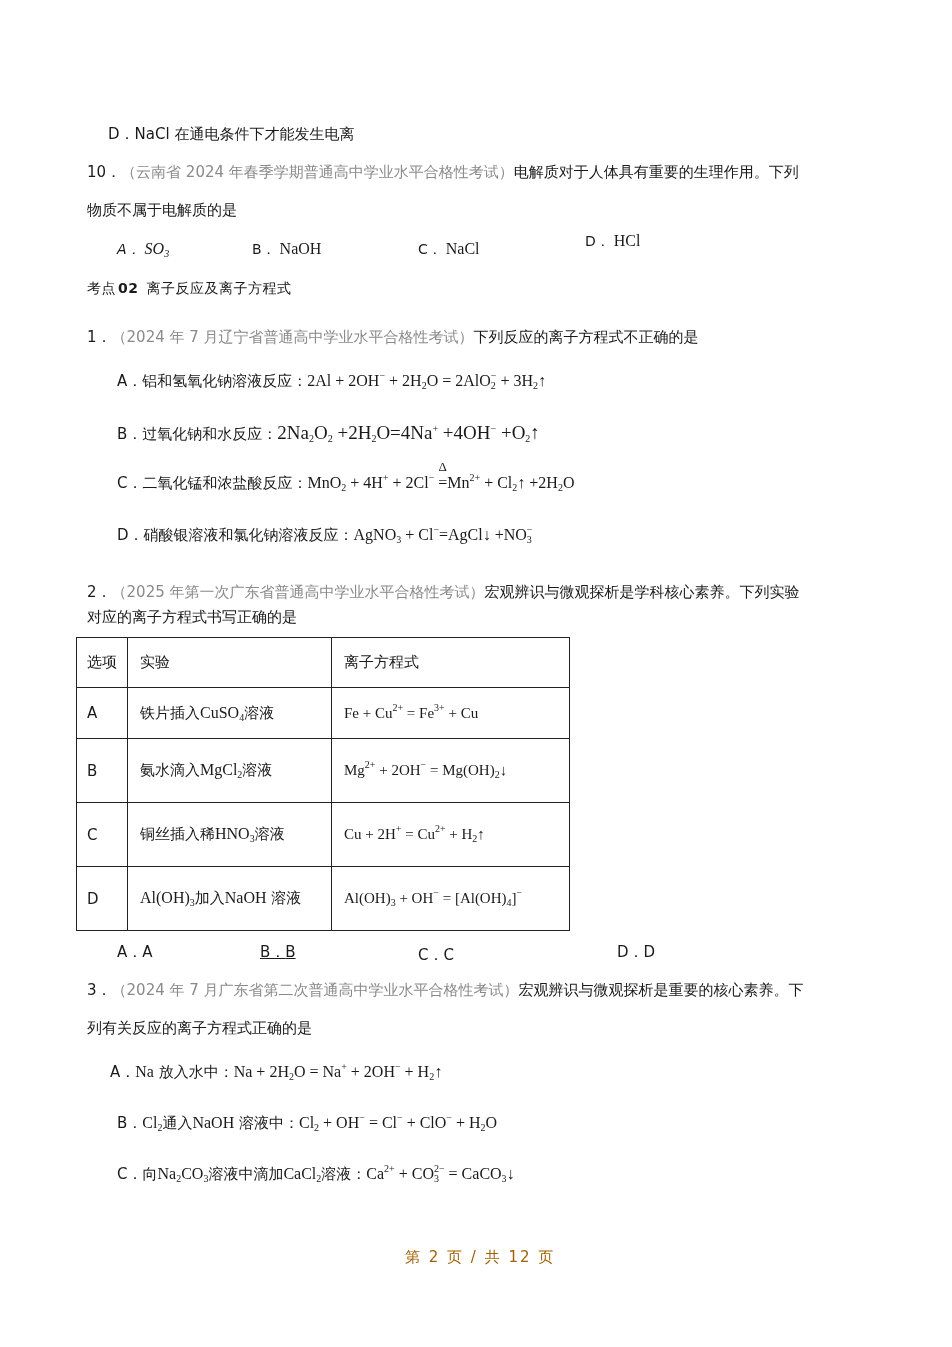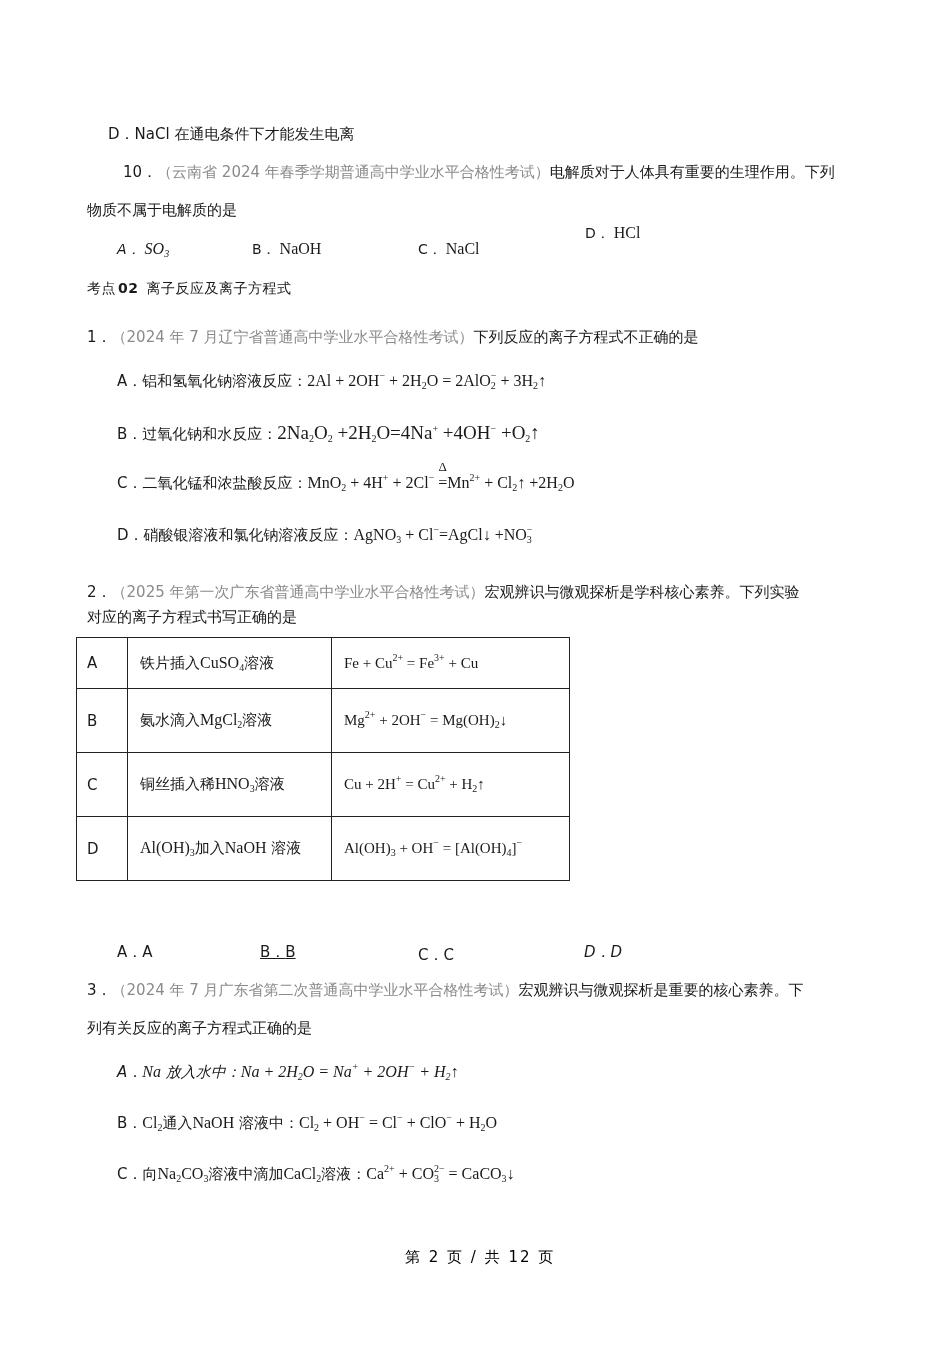--- a/index.html
+++ b/index.html
@@ -23,43 +23,43 @@
   }
   table.q2 td {
     border:1.5px solid #222; padding:0 0 0 12px; vertical-align:middle;
     font-size:15px; white-space:nowrap;
   }
   .c1 { width:40px; padding-left:10px !important; }
   .c2 { width:191px; }
   .c3 { width:225px; }
   .delta { position:relative; display:inline-block; }
   .delta .d { position:absolute; top:-15px; left:0; width:100%; text-align:center; font-size:13px; }
-  .footer { font-size:15px; letter-spacing:2px; color:#000000; }
+  .footer { font-size:15px; letter-spacing:2px; color:#a16207; }
 </style>
 </head>
 <body>
 
 <div class="abs" style="left:108px; top:125px;">
   <span>D．</span><span>NaCl 在通电条件下才能发生电离</span>
 </div>
 
-<div class="abs" style="left:87px; top:163px;margin-left:36px;">
+<div class="abs" style="left:87px; top:163px;">
   <span>10．</span><span class="src">（云南省 2024 年春季学期普通高中学业水平合格性考试）</span><span>电解质对于人体具有重要的生理作用。下列</span>
 </div>
 <div class="abs" style="left:87px; top:201px;">物质不属于电解质的是</div>
 <div class="abs serif" style="left:117px; top:240px;font-style:italic;">
   <span class="sans" style="font-family:'DejaVu Sans',sans-serif;font-size:14px;">A．</span> <span>SO</span><sub>3</sub>
 </div>
 <div class="abs serif" style="left:252px; top:240px;">
   <span style="font-family:'DejaVu Sans',sans-serif;font-size:14px;">B．</span> <span>NaOH</span>
 </div>
 <div class="abs serif" style="left:418px; top:240px;">
   <span style="font-family:'DejaVu Sans',sans-serif;font-size:14px;">C．</span> <span>NaCl</span>
 </div>
-<div class="abs serif" style="left:585px; top:224px;">
+<div class="abs serif" style="left:585px; top:232px;">
   <span style="font-family:'DejaVu Sans',sans-serif;font-size:14px;">D．</span> <span>HCl</span>
 </div>
 
 <div class="abs heading" style="left:87px; top:280px;">
   <span>考点</span><b style="margin:0 8px 0 2px;">02</b><span>离子反应及离子方程式</span>
 </div>
 
 <div class="abs" style="left:87px; top:328px;">
   <span>1．</span><span class="src">（2024 年 7 月辽宁省普通高中学业水平合格性考试）</span><span>下列反应的离子方程式不正确的是</span>
 </div>
@@ -80,20 +80,25 @@
   <span>D．</span><span>硝酸银溶液和氯化钠溶液反应：</span><span class="serif">AgNO<sub>3</sub> + Cl<sup>−</sup>=AgCl↓ +NO<sub>3</sub><sup style="margin-left:-5px">−</sup></span>
 </div>
 
 <div class="abs" style="left:87px; top:570px;margin-top:13px;">
   <span>2．</span><span class="src">（2025 年第一次广东省普通高中学业水平合格性考试）</span><span>宏观辨识与微观探析是学科核心素养。下列实验</span>
 </div>
 <div class="abs" style="left:87px; top:608px;">对应的离子方程式书写正确的是</div>
 
 <table class="q2">
   <tbody>
+      <tr style="height:50px;">
+    <td class="c1">选项</td>
+    <td class="c2">实验</td>
+    <td class="c3">离子方程式</td>
+  </tr>
   <tr style="height:51px;">
     <td class="c1">A</td>
     <td class="c2">铁片插入<span class="serif">CuSO<sub>4</sub></span>溶液</td>
     <td class="c3 serif">Fe + Cu<sup>2+</sup> = Fe<sup>3+</sup> + Cu</td>
   </tr>
   <tr style="height:64px;">
     <td class="c1">B</td>
     <td class="c2">氨水滴入<span class="serif">MgCl<sub>2</sub></span>溶液</td>
     <td class="c3 serif">Mg<sup>2+</sup> + 2OH<sup>−</sup> = Mg(OH)<sub>2</sub>↓</td>
   </tr>
@@ -106,28 +111,28 @@
     <td class="c1">D</td>
     <td class="c2"><span class="serif">Al(OH)<sub>3</sub></span>加入<span class="serif">NaOH</span> 溶液</td>
     <td class="c3 serif" style="font-size:15px;">Al(OH)<sub>3</sub> + OH<sup>−</sup> = [Al(OH)<sub>4</sub>]<sup>−</sup></td>
   </tr>
 </tbody>
   </table>
 
 <div class="abs" style="left:117px; top:943px;"><span>A．</span><span>A</span></div>
 <div class="abs" style="left:260px; top:943px;text-decoration:underline;"><span>B．</span><span>B</span></div>
 <div class="abs" style="left:418px; top:946px;"><span>C．</span><span>C</span></div>
-<div class="abs" style="left:584px; top:943px;font-style:italic;"><span>D．</span><span>D</span></div>
+<div class="abs" style="left:617px; top:943px;"><span>D．</span><span>D</span></div>
 
 <div class="abs" style="left:87px; top:981px;">
   <span>3．</span><span class="src">（2024 年 7 月广东省第二次普通高中学业水平合格性考试）</span><span>宏观辨识与微观探析是重要的核心素养。下</span>
 </div>
 <div class="abs" style="left:87px; top:1019px;">列有关反应的离子方程式正确的是</div>
 
-<div class="abs" style="left:117px; top:1063px;font-style:italic;">
+<div class="abs" style="left:110px; top:1063px;">
   <span>A．</span><span class="serif">Na</span> 放入水中：<span class="serif">Na + 2H<sub>2</sub>O = Na<sup>+</sup> + 2OH<sup>−</sup> + H<sub>2</sub>↑</span>
 </div>
 
 <div class="abs" style="left:117px; top:1114px;">
   <span>B．</span><span class="serif">Cl<sub>2</sub></span>通入<span class="serif">NaOH</span> 溶液中：<span class="serif">Cl<sub>2</sub> + OH<sup>−</sup> = Cl<sup>−</sup> + ClO<sup>−</sup> + H<sub>2</sub>O</span>
 </div>
 
 <div class="abs" style="left:117px; top:1165px;">
   <span>C．</span>向<span class="serif">Na<sub>2</sub>CO<sub>3</sub></span>溶液中滴加<span class="serif">CaCl<sub>2</sub></span>溶液：<span class="serif">Ca<sup>2+</sup> + CO<sub>3</sub><sup style="margin-left:-5px">2−</sup> = CaCO<sub>3</sub>↓</span>
 </div>

